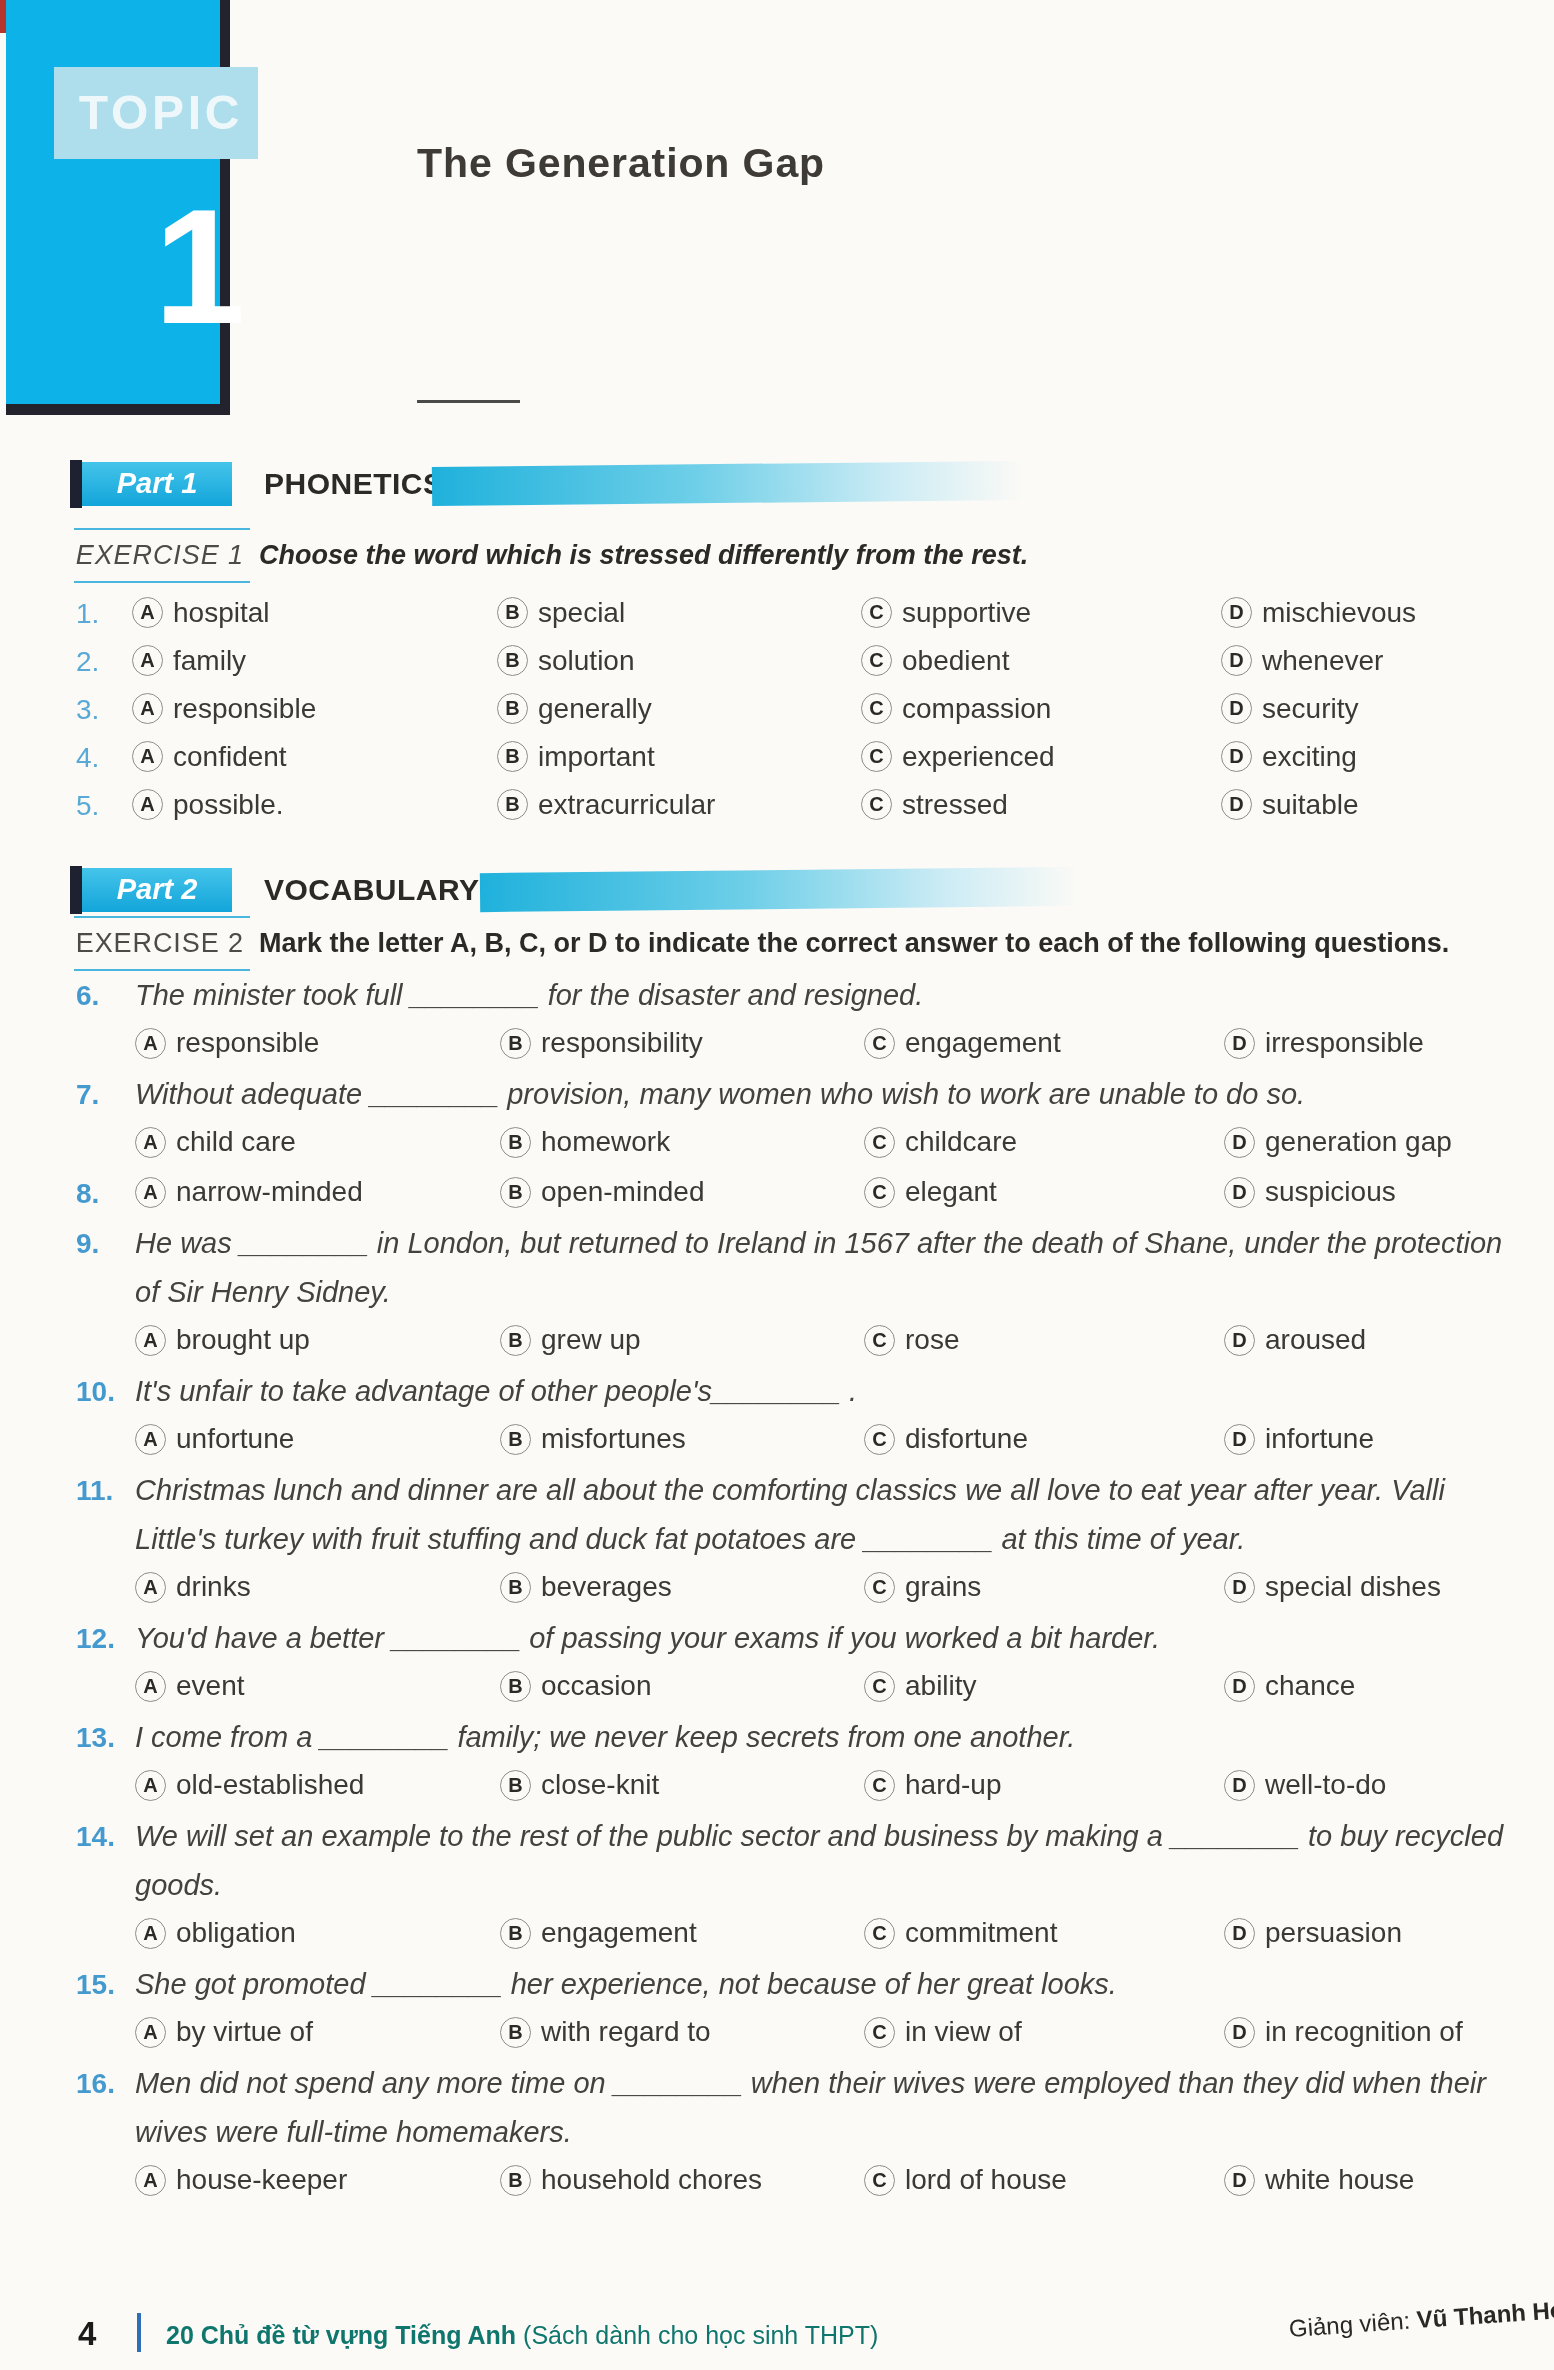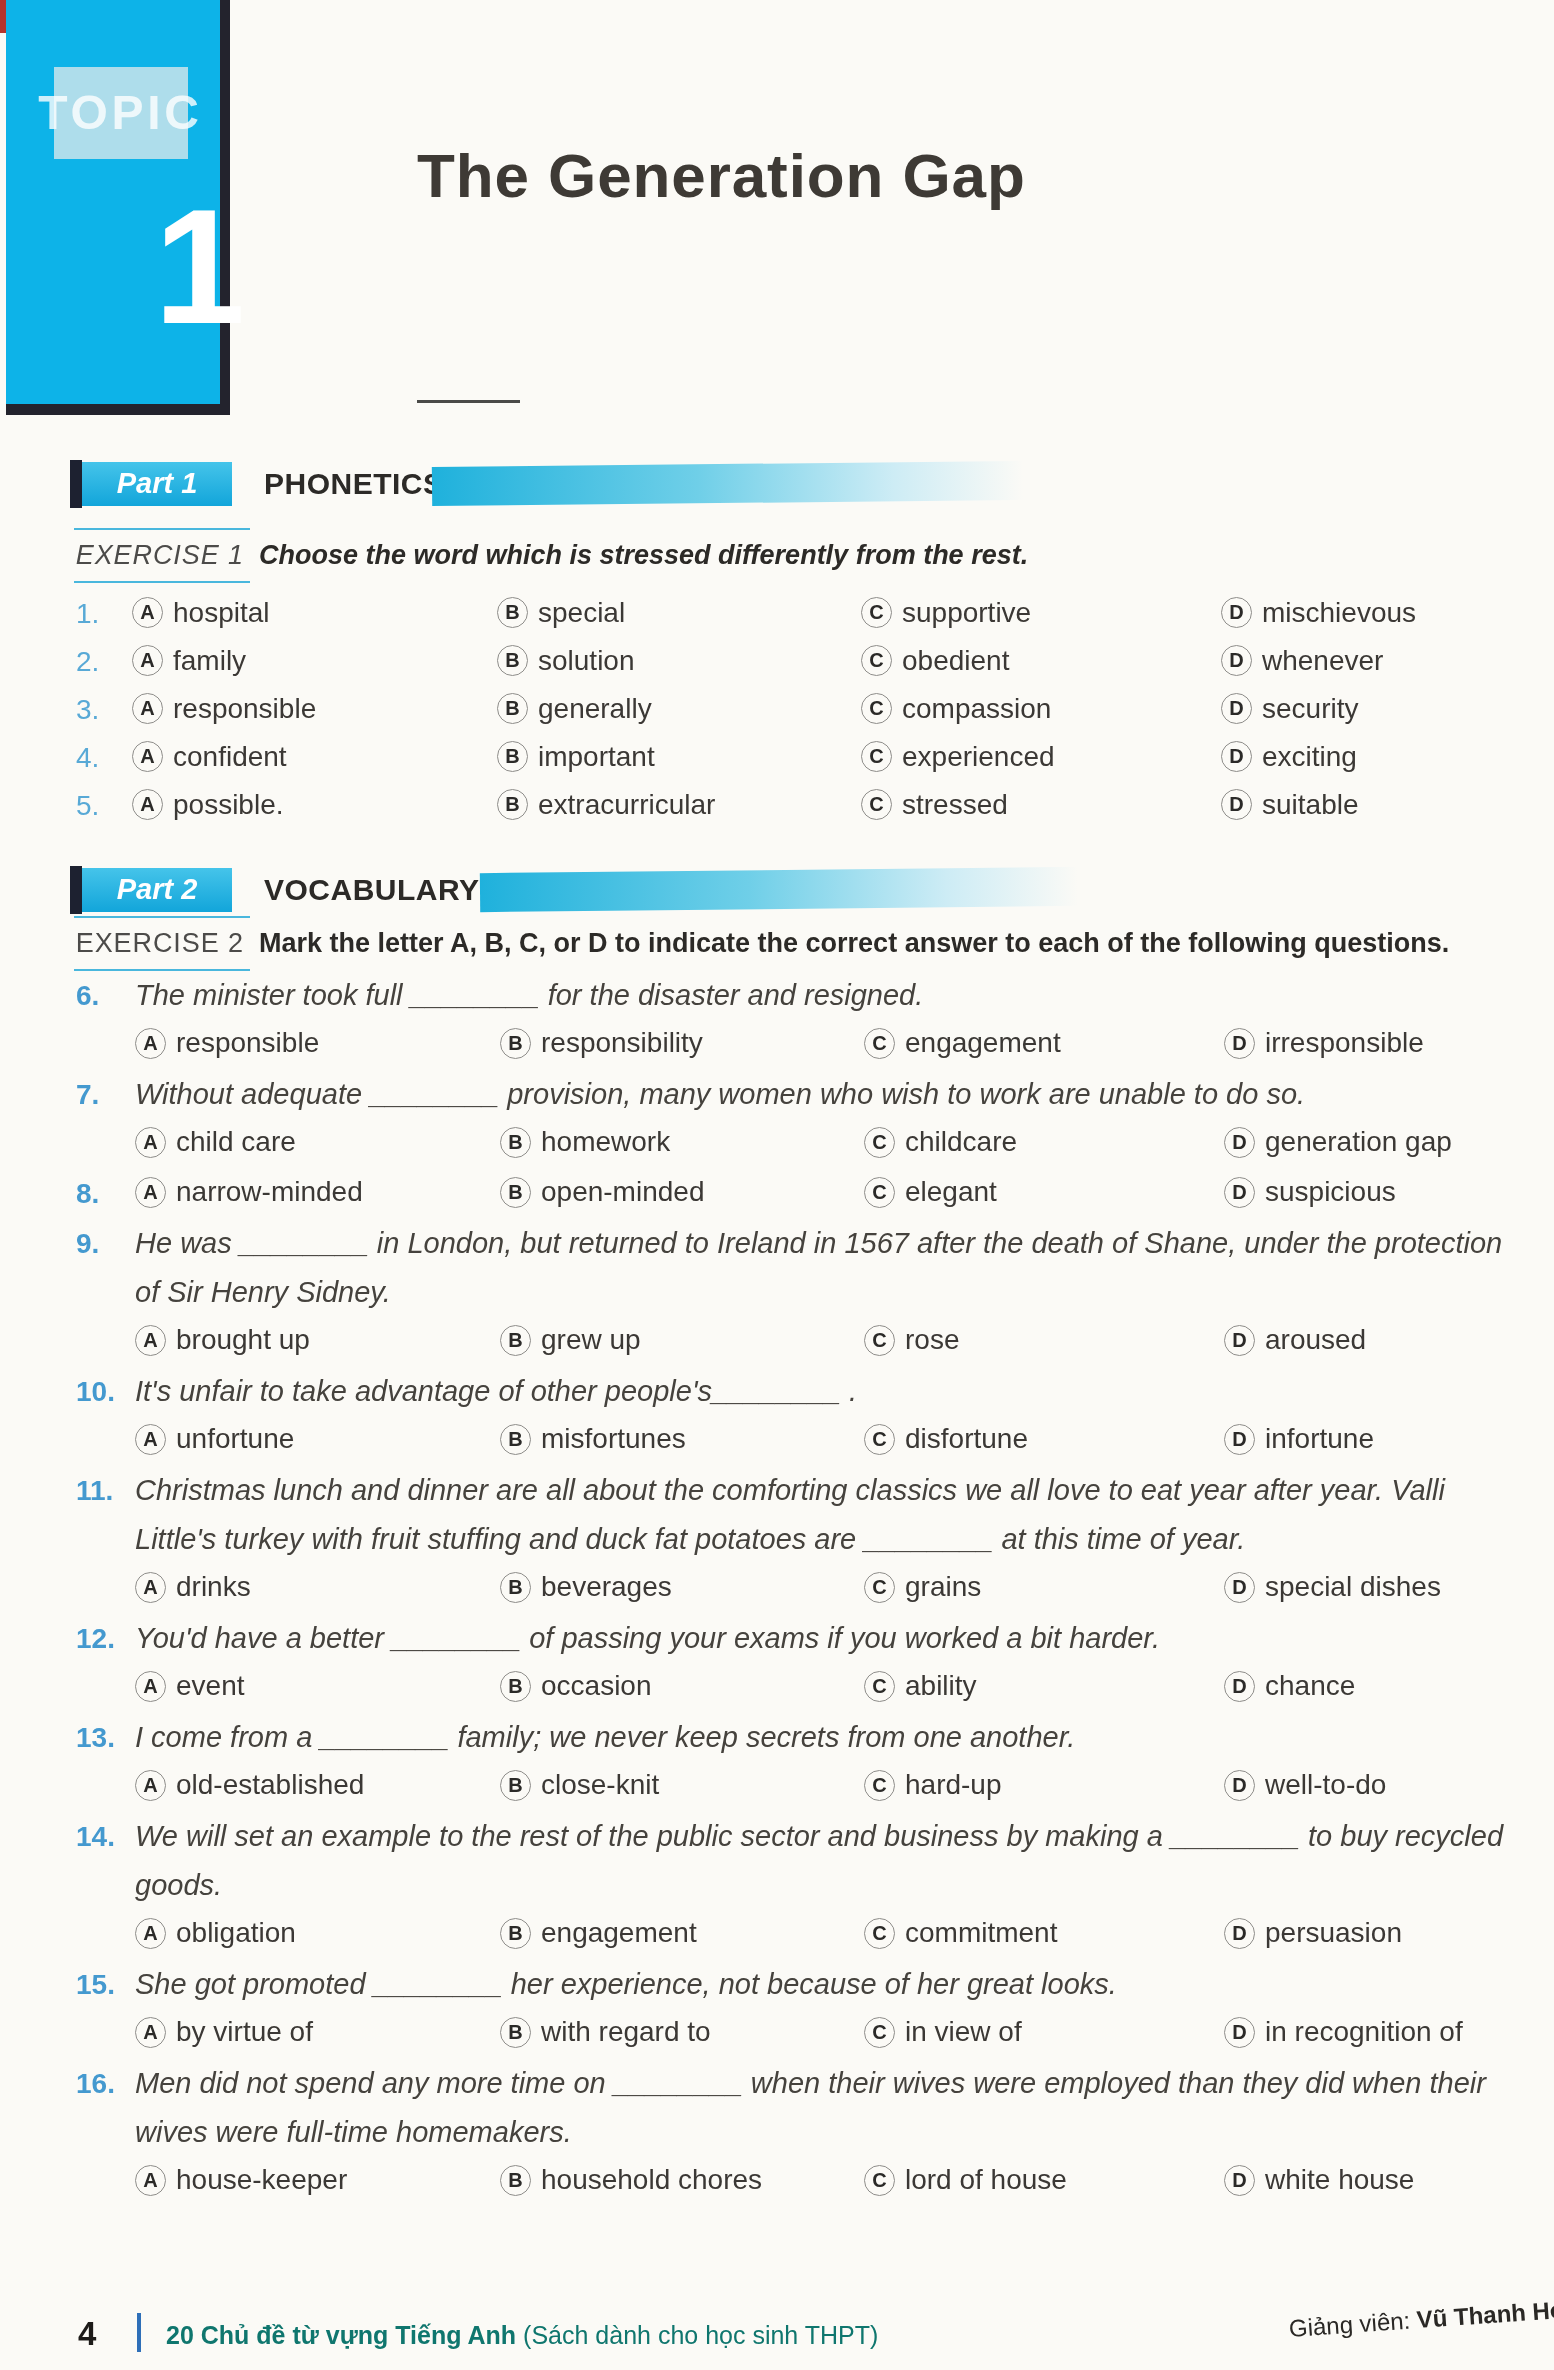--- a/index.html
+++ b/index.html
@@ -10,34 +10,34 @@
     color:#3b3936;
   }
   
   .scan-artifact{position:absolute;left:0;top:0;width:10px;height:33px;background:#b5342c;}
   .topic-box{
     position:absolute;left:5.5px;top:-9.2px;width:214px;height:413px;
     background:#0db3e8;box-sizing:content-box;
     border-right:10px solid #23232d;border-bottom:11px solid #23232d;
   }
   .topic-bar{
-    position:absolute;left:48px;top:76px;width:134px;height:92px;
-    background:#aeddeb;display:flex;align-items:center;justify-content:center;
+    position:absolute;left:48px;top:76px;width:193px;height:92px;
+    background:#aeddeb;display:flex;align-items:center;justify-content:center;padding-left:11px;
   }
   .topic-bar span{
     color:#ffffff;opacity:.8;font-weight:700;font-size:48px;letter-spacing:3.7px;
   }
   .topic-number{
     position:absolute;left:143px;top:194px;width:102px;text-align:center;
     font-size:164px;line-height:1;font-weight:800;color:#ffffff;
   }
   
   .page-title{
     position:absolute;left:417px;top:140px;
-    font-size:62px;font-weight:700;letter-spacing:0.9px;color:#3e3a35;
+    font-size:41px;font-weight:700;letter-spacing:0.9px;color:#3e3a35;
   }
   .title-dash{position:absolute;left:417px;top:400px;width:103px;height:2.8px;background:#4a4a48;}
   
   .part-row{position:absolute;left:0;width:1554px;height:48px;}
   .part1-row{top:460px;}
   .part2-row{top:866px;}
   .part-tick{position:absolute;left:70px;top:0;width:12px;height:48px;background:#1d2130;}
   .part-badge{
     position:absolute;left:82px;top:1.8px;width:150px;height:44px;
     background:linear-gradient(180deg,#45c4ea 0%,#12a5da 100%);

